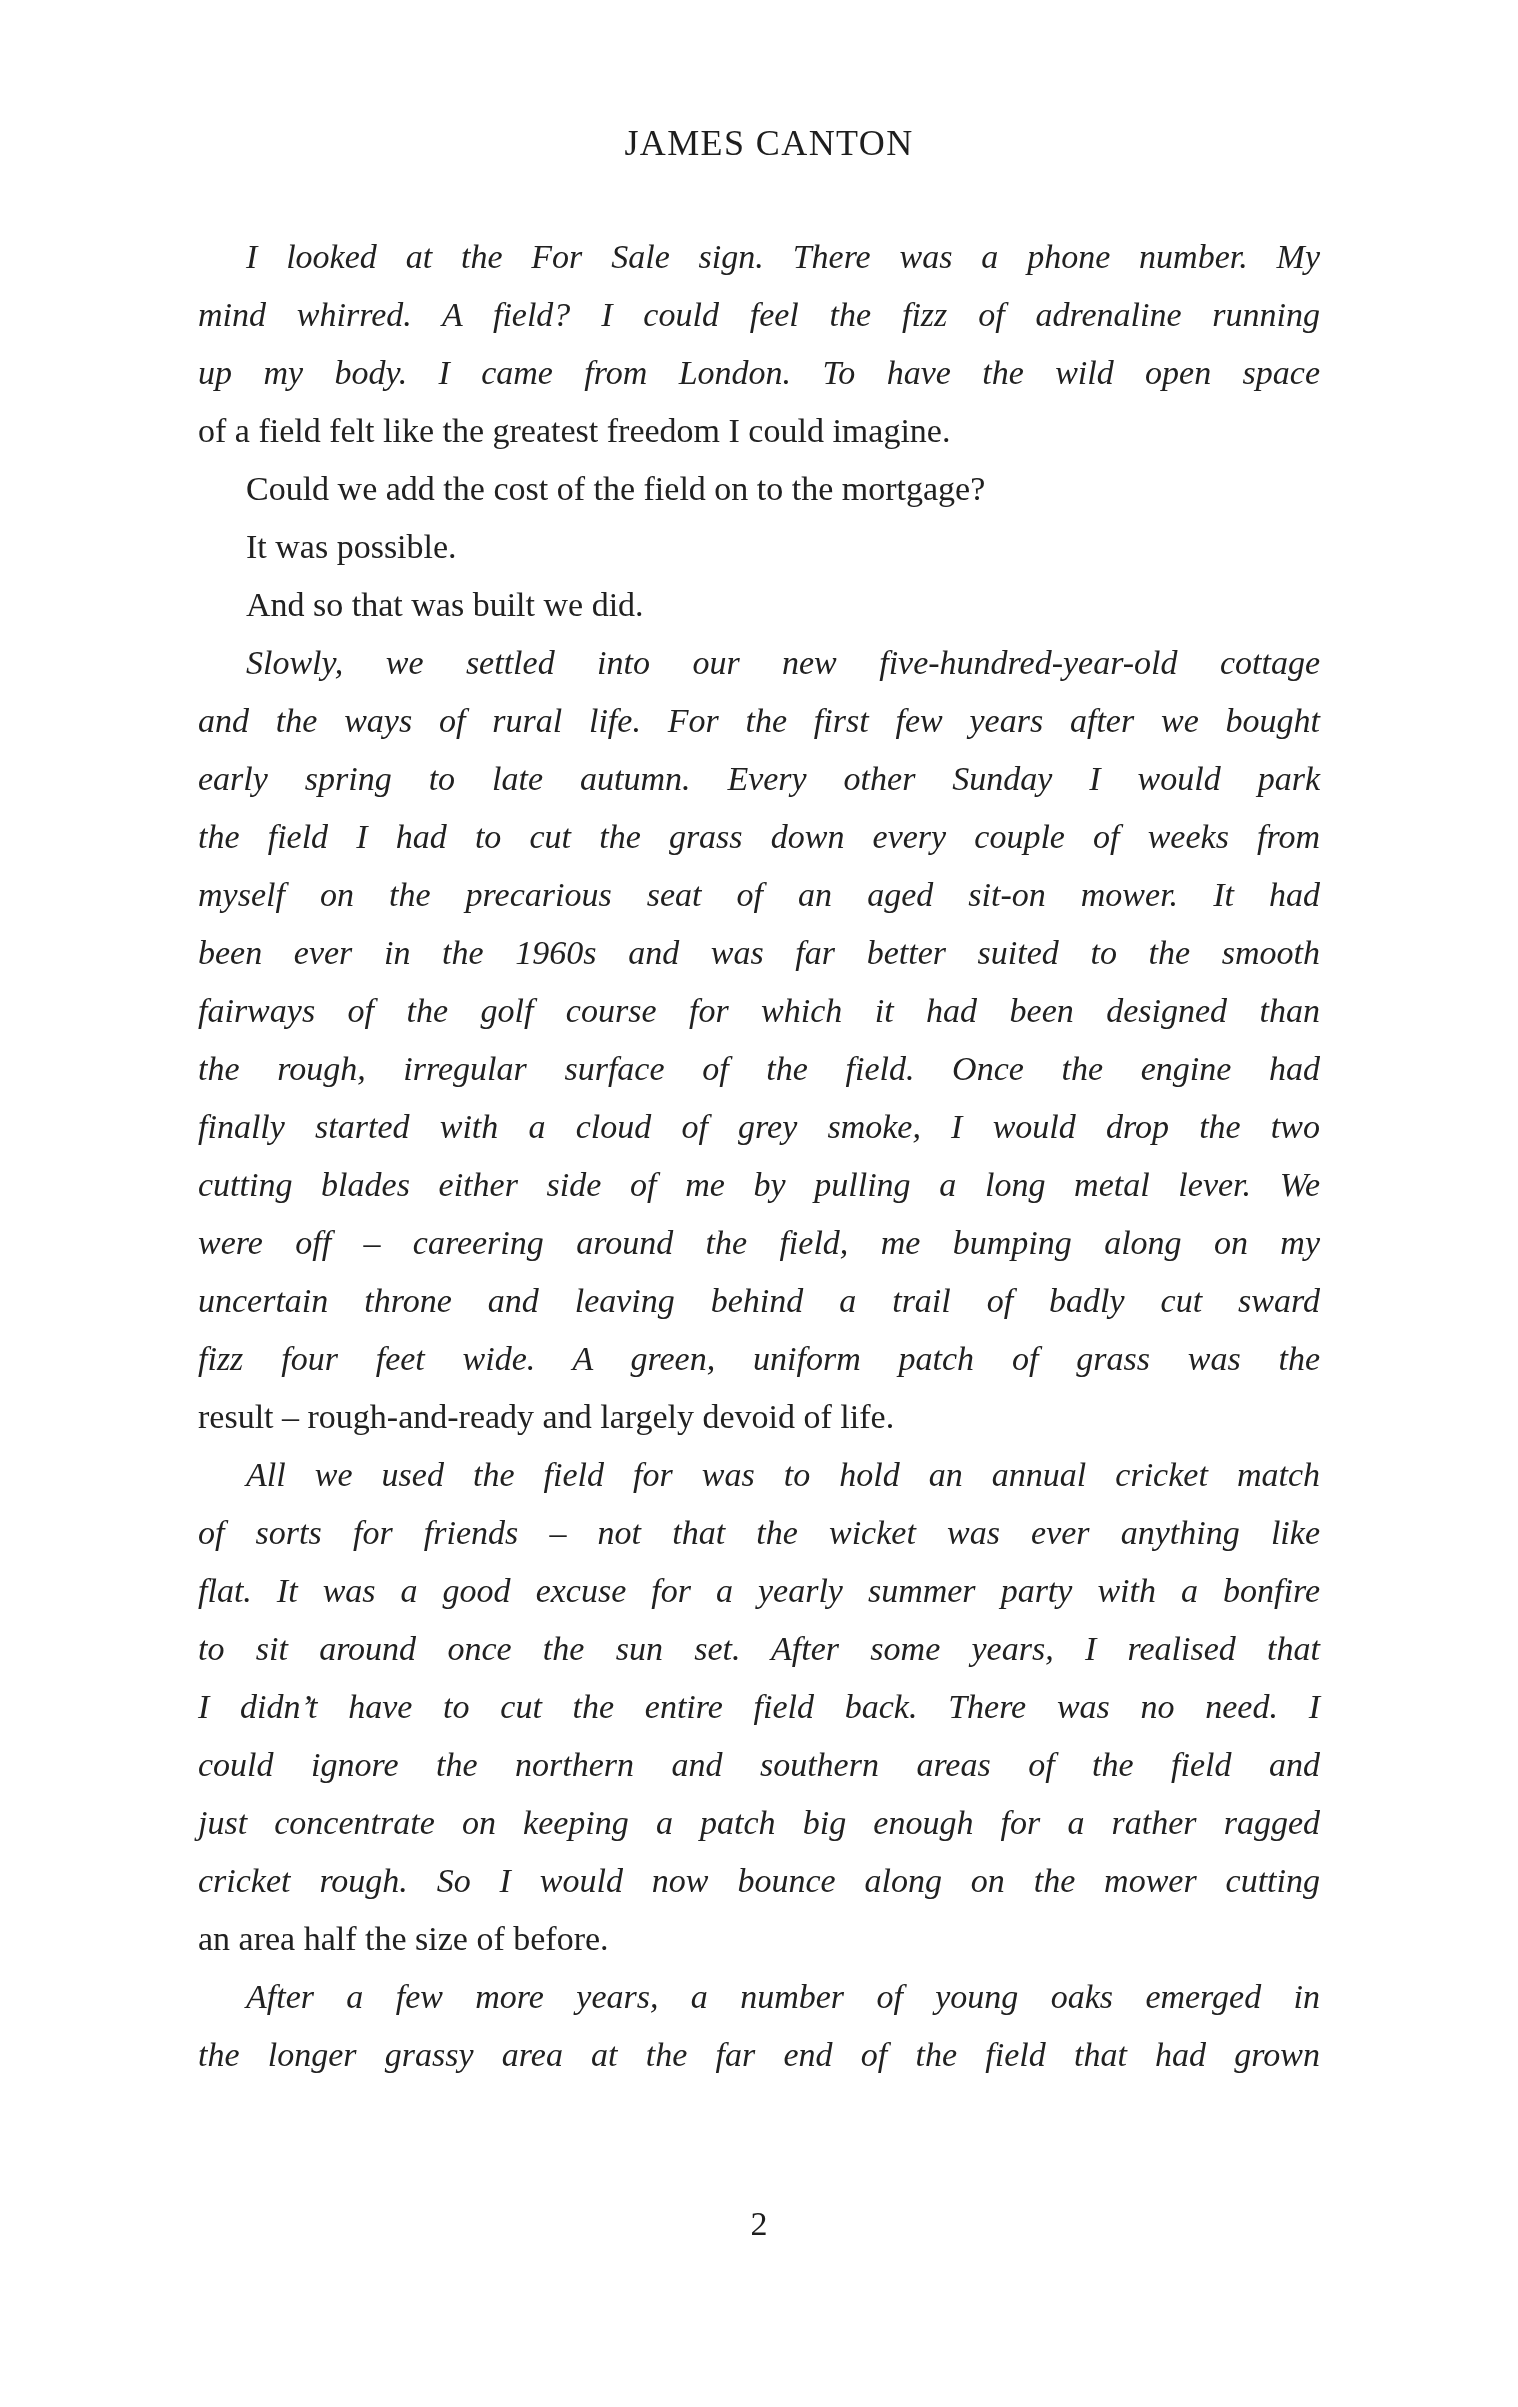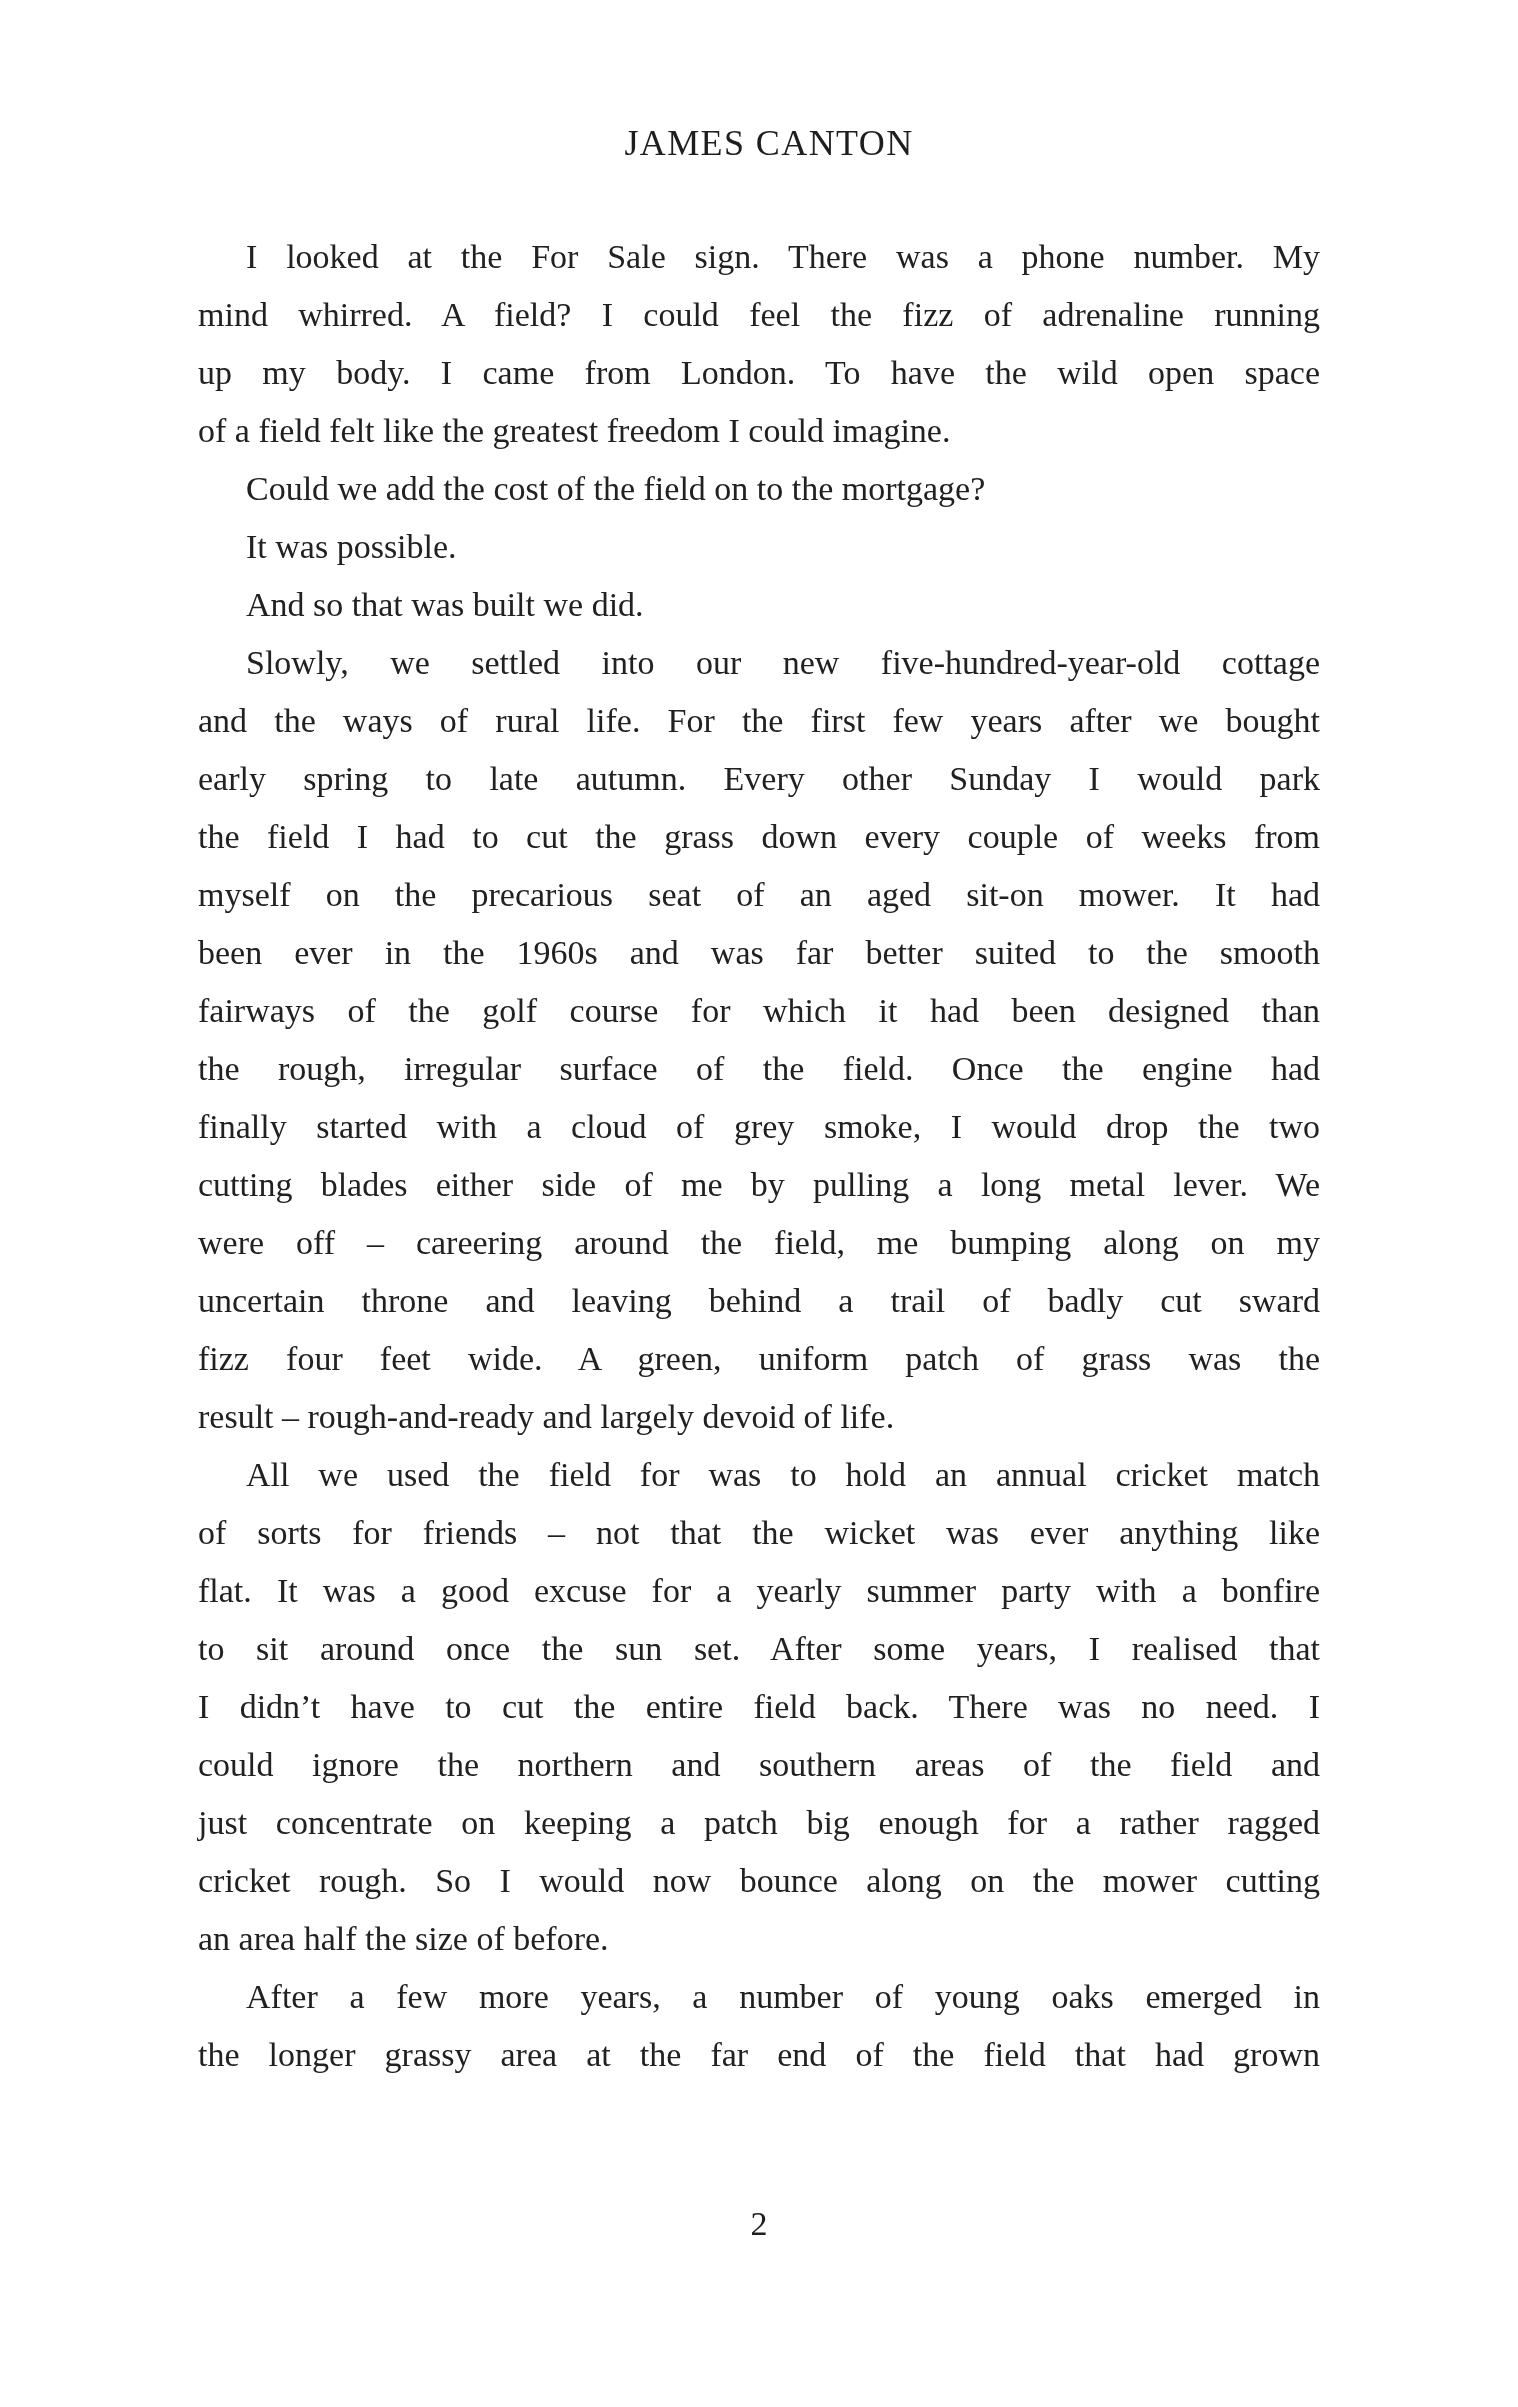--- a/index.html
+++ b/index.html
@@ -40,20 +40,21 @@
     font-size: 34px;
     line-height: 58px;
   }
   .line {
     text-align: justify;
     text-align-last: left;
     white-space: normal;
   }
   .line.j {
     text-align-last: justify;
+    font-style: italic;
   }
   .line.indent {
     text-indent: 48px;
   }
   .page-number {
     position: absolute;
     top: 2205px;
     left: 0;
     width: 100%;
     text-align: center;

